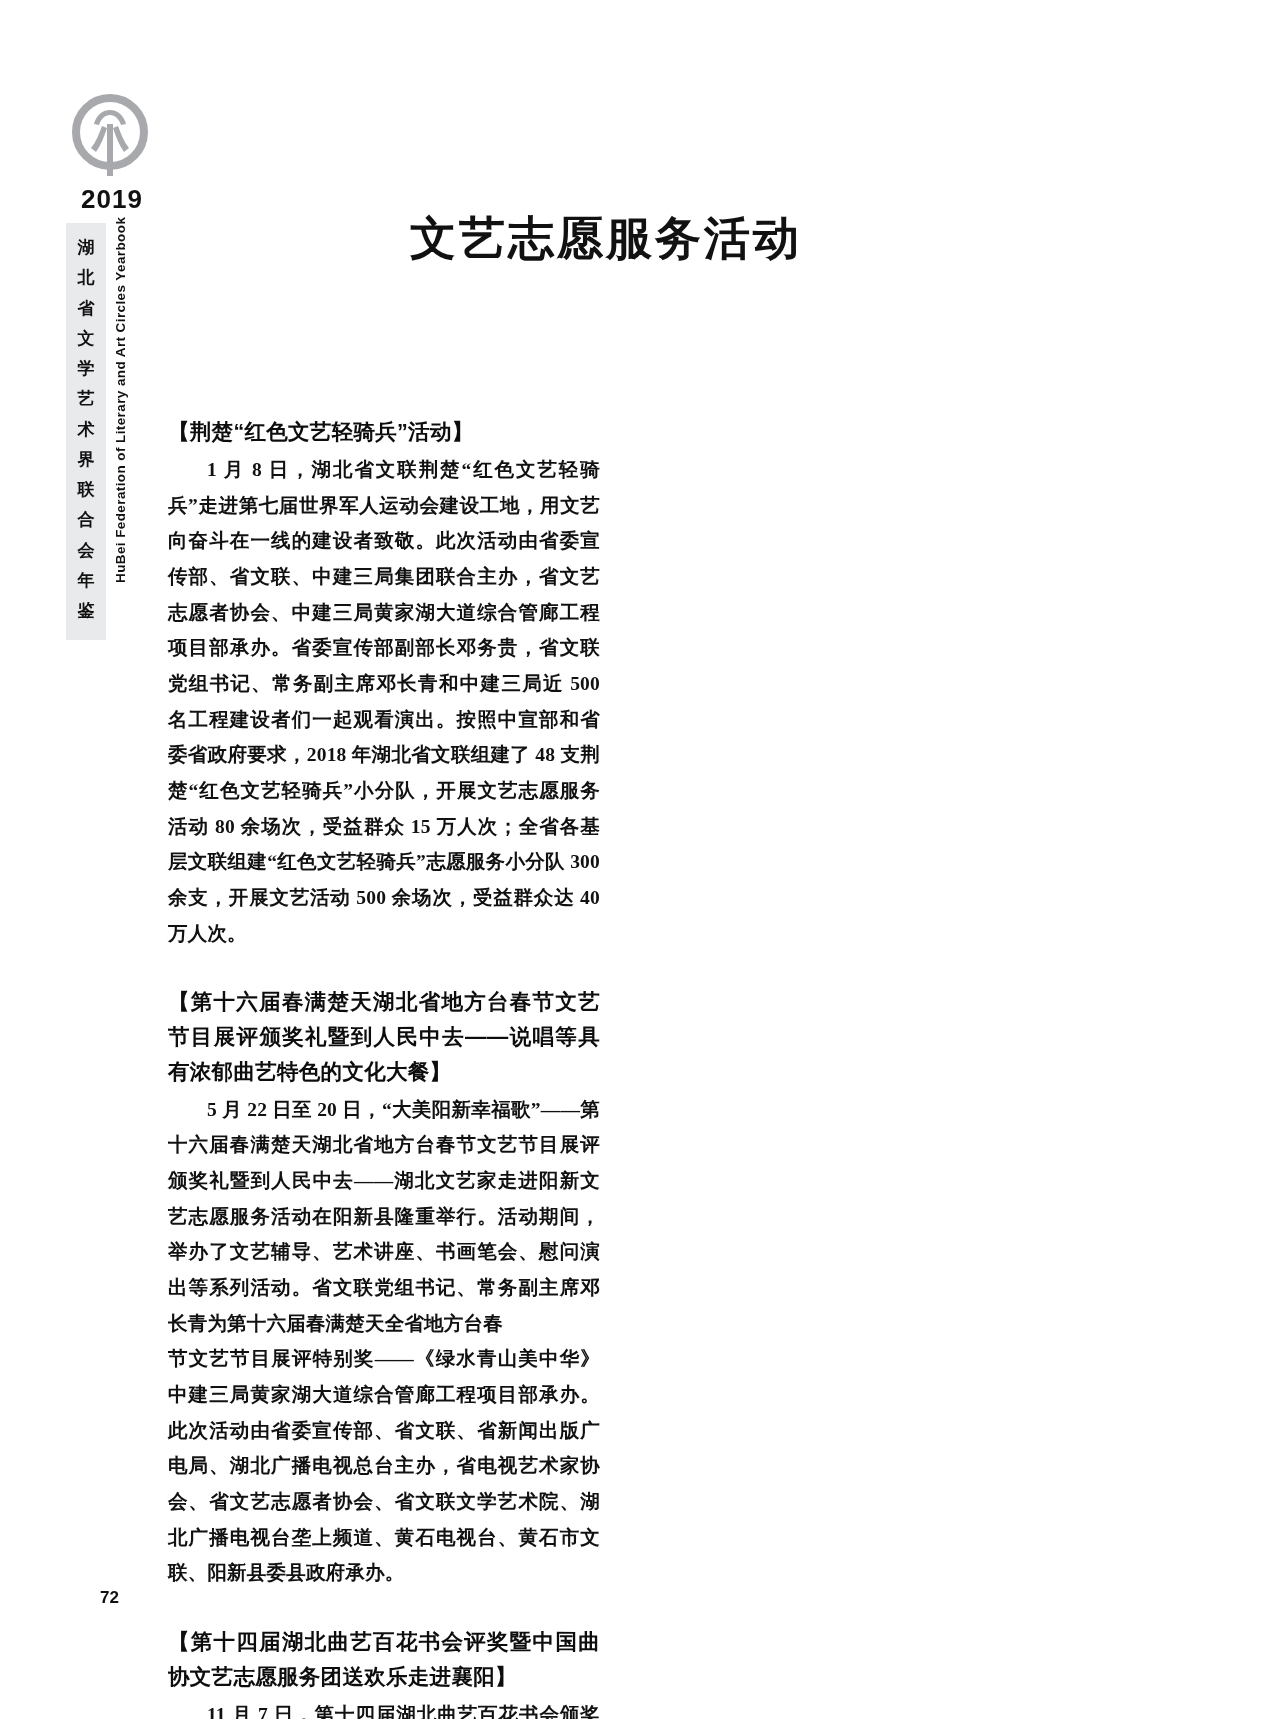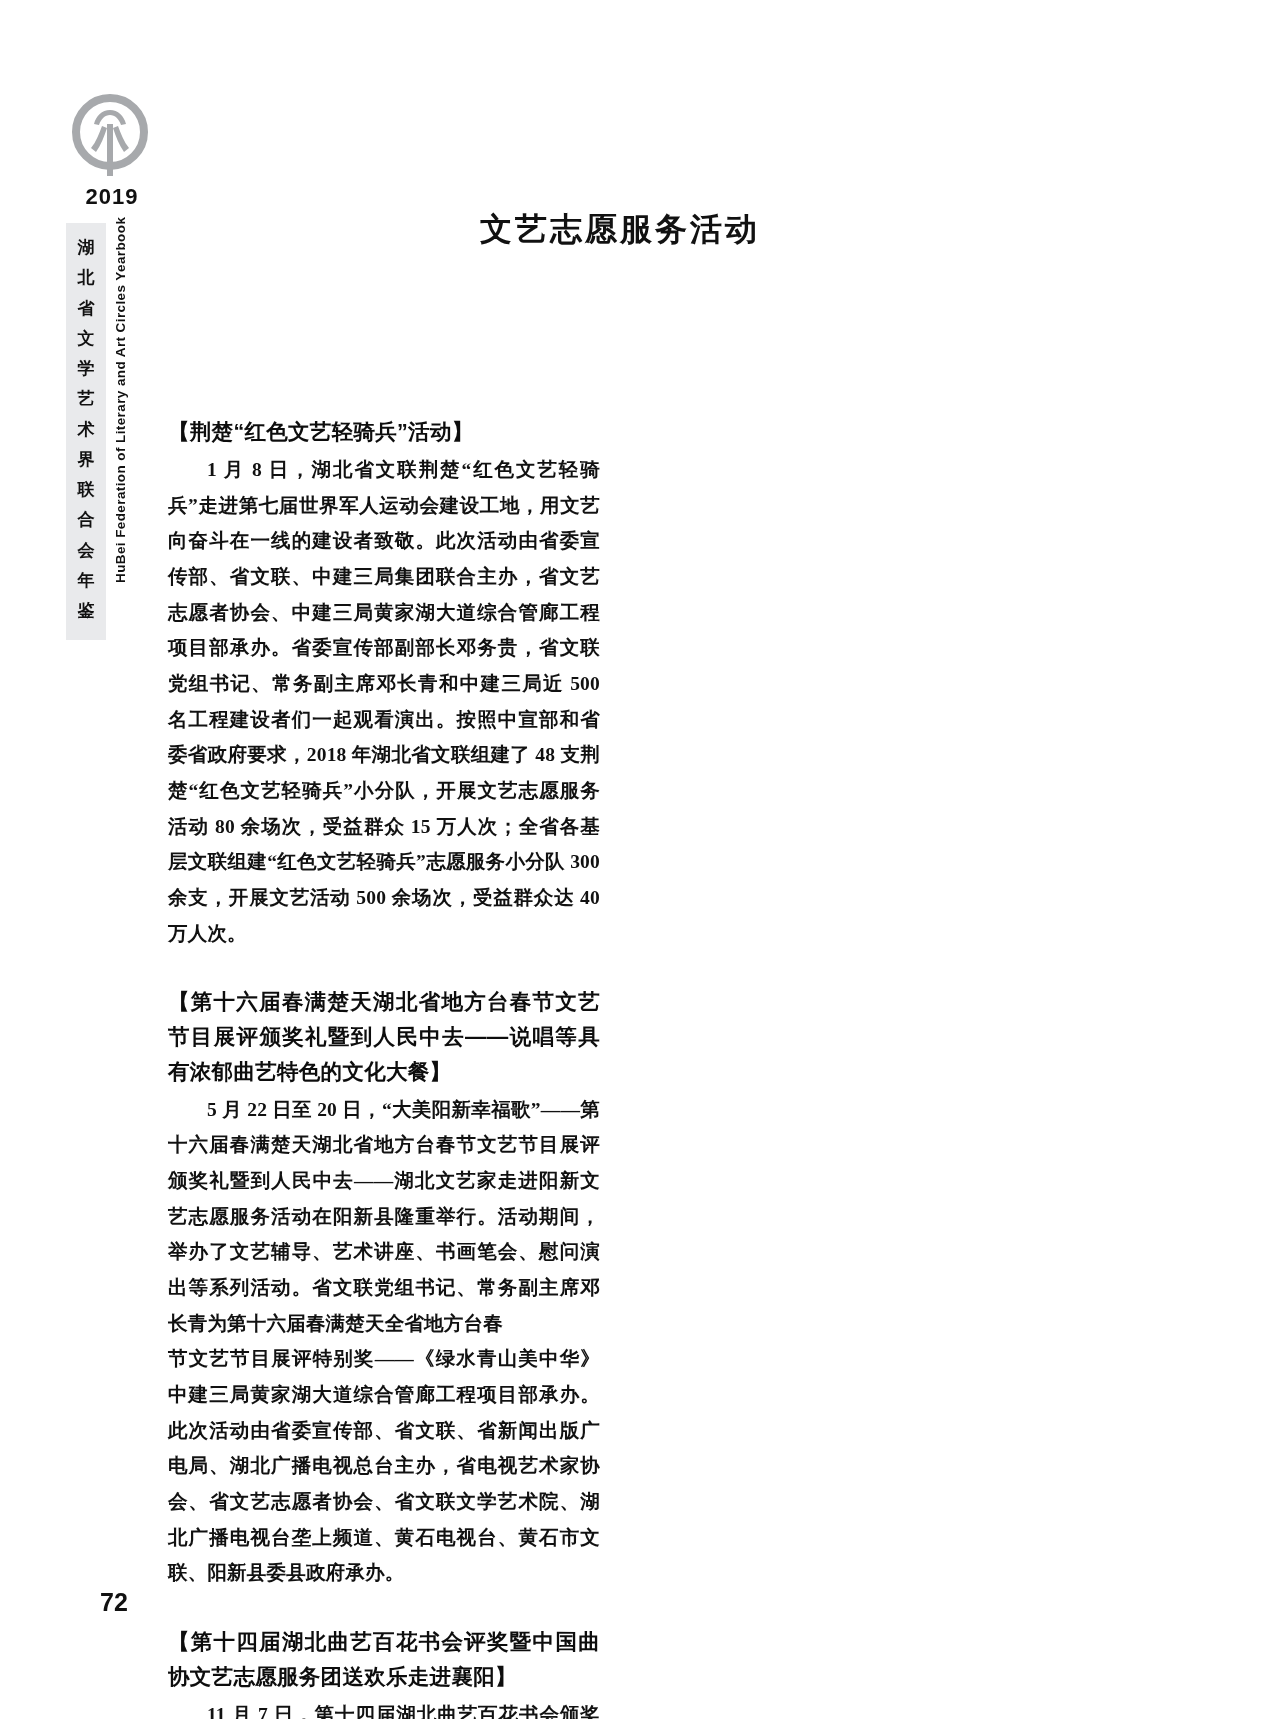--- a/index.html
+++ b/index.html
@@ -52,21 +52,21 @@
     height: 90px;
   }
   .logo-year {
     position: absolute;
     left: 8px;
     top: 96px;
     width: 80px;
     text-align: center;
     font-family: "Liberation Sans", sans-serif;
     font-weight: bold;
-    font-size: 22px;
+    font-size: 26px;
     letter-spacing: 1px;
     color: #111;
   }
 
   .vert-block {
     position: absolute;
     left: 6px;
     top: 135px;
     display: flex;
     flex-direction: row;
@@ -97,27 +97,27 @@
     font-size: 13.5px;
     letter-spacing: 0.4px;
     color: #111;
     white-space: nowrap;
     height: 360px;
   }
 
   
   .doc-title {
     position: absolute;
-    left: 170px;
+    left: 156px;
     top: 208px;
     width: 900px;
     text-align: center;
     font-family: "Liberation Serif", "DejaVu Serif", serif;
     font-weight: bold;
-    font-size: 32px;
+    font-size: 46px;
     letter-spacing: 3px;
     color: #111;
   }
 
   
   .columns {
     position: absolute;
     left: 168px;
     top: 415px;
     width: 910px;
@@ -160,21 +160,21 @@
     text-indent: 0;
   }
 
   
   .page-number {
     position: absolute;
     left: 100px;
     top: 1588px;
     font-family: "Liberation Sans", sans-serif;
     font-weight: bold;
-    font-size: 25px;
+    font-size: 17px;
     color: #111;
   }
 </style>
 </head>
 <body>
 
 <div class="page">
 
   <div class="sidebar">
 

